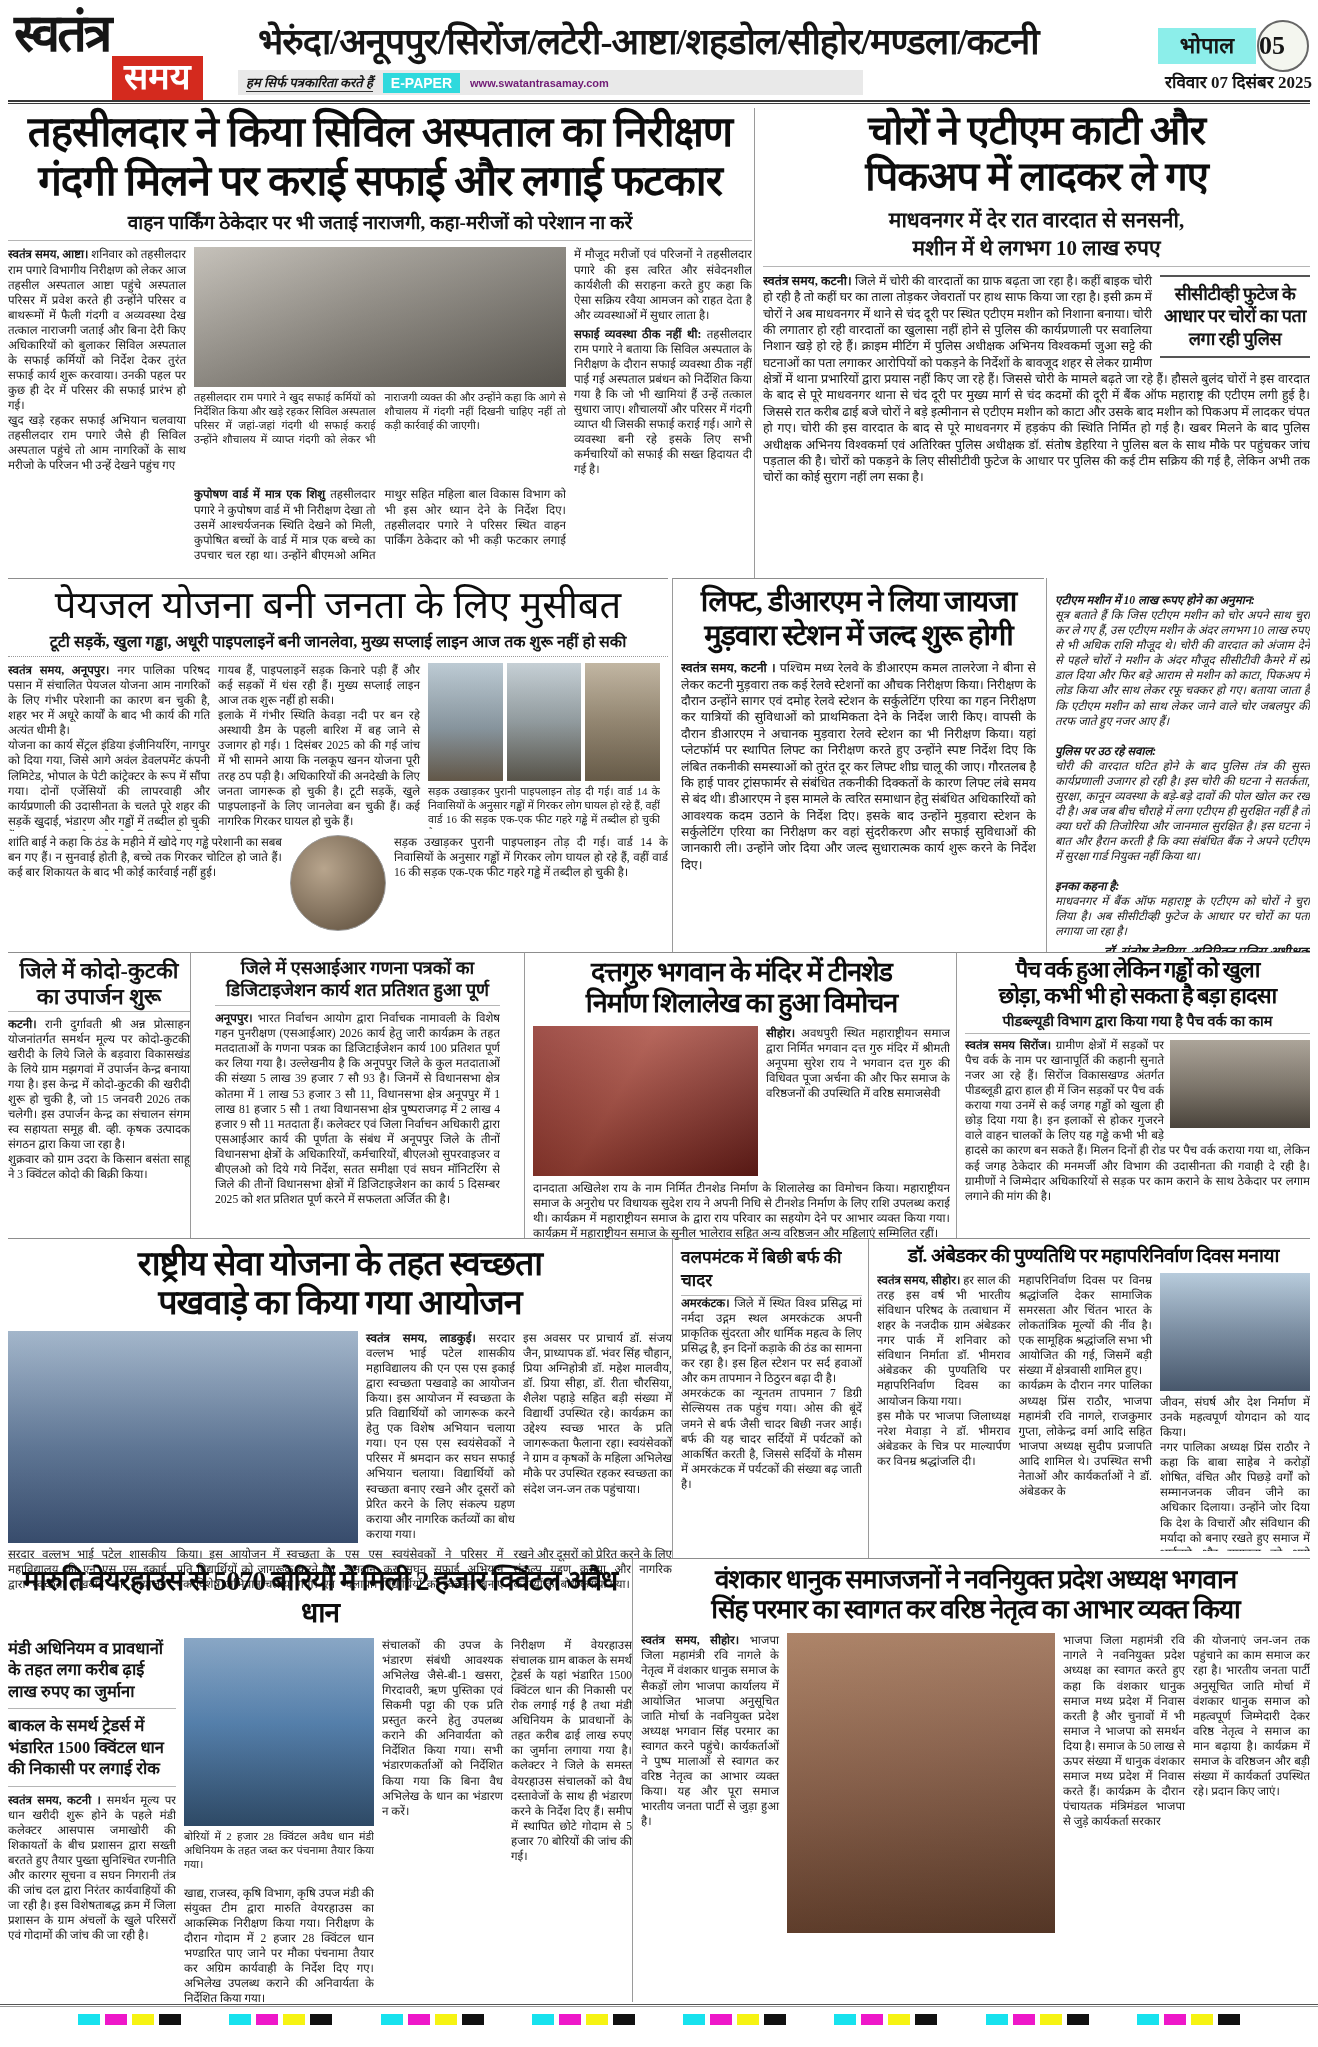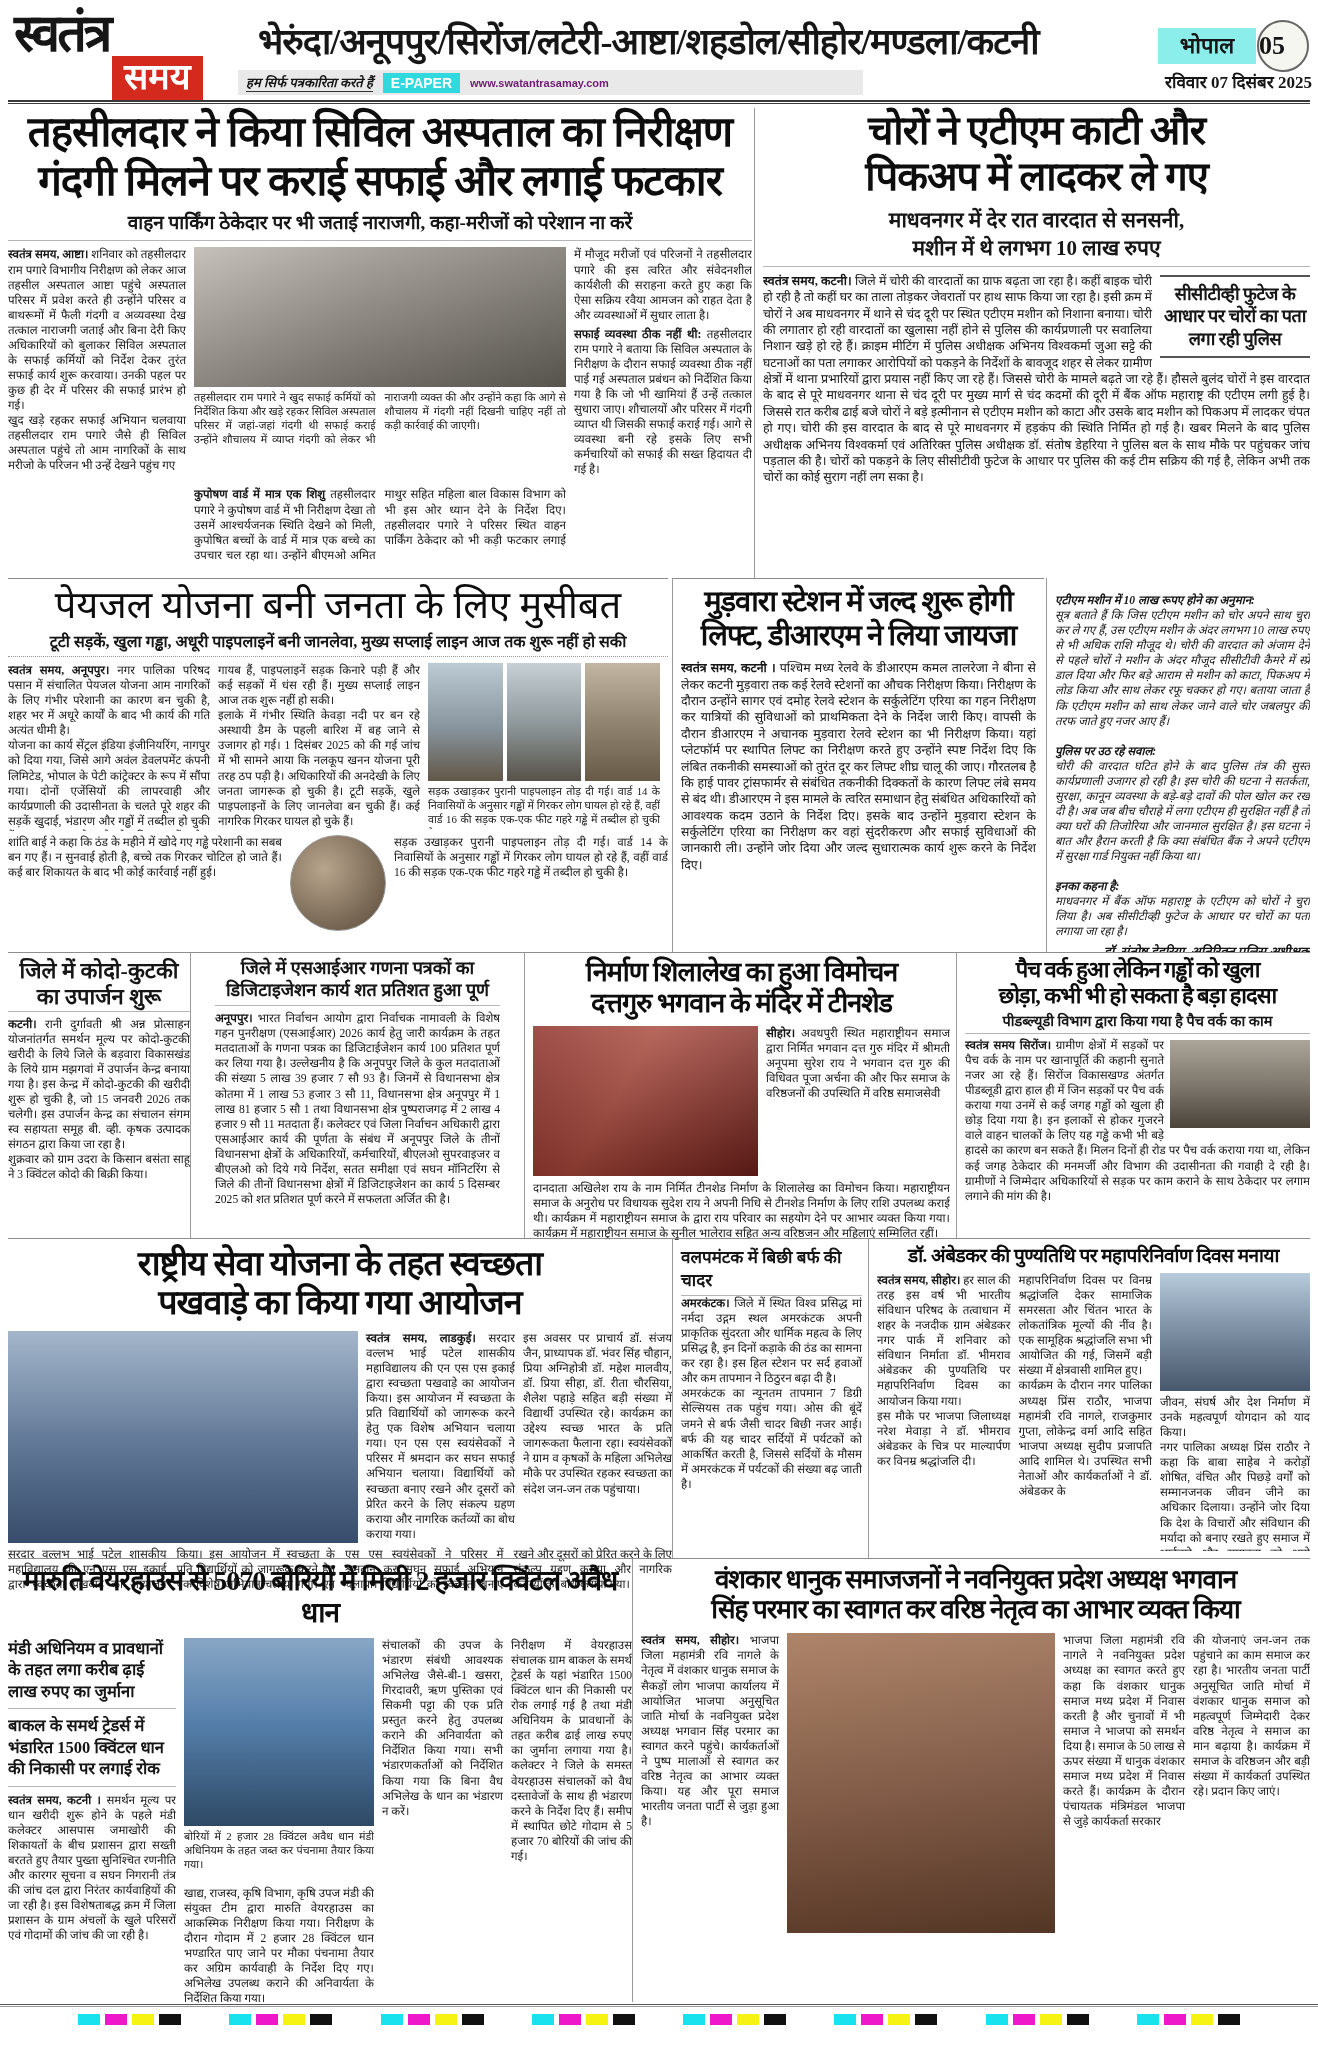--- a/index.html
+++ b/index.html
@@ -122,22 +122,22 @@
       </div>
     </div>
     <div style="display:flex;gap:8px;margin-top:4px;height:108px;overflow:hidden">
       <div class="body-sm jtext" style="flex:1">शांति बाई ने कहा कि ठंड के महीने में खोदे गए गड्ढे परेशानी का सबब बन गए हैं। न सुनवाई होती है, बच्चे तक गिरकर चोटिल हो जाते हैं। कई बार शिकायत के बाद भी कोई कार्रवाई नहीं हुई।</div>
       <div class="circlephoto"></div>
       <div class="body-sm jtext" style="flex:1">सड़क उखाड़कर पुरानी पाइपलाइन तोड़ दी गई। वार्ड 14 के निवासियों के अनुसार गड्ढों में गिरकर लोग घायल हो रहे हैं, वहीं वार्ड 16 की सड़क एक-एक फीट गहरे गड्ढे में तब्दील हो चुकी है।</div>
     </div>
   </div>
 
   <div class="abs rule-t rule-l" style="left:672px;top:578px;width:372px;height:374px;padding:6px 8px 0">
+    <div class="hl" style="font-size:29px">लिफ्ट, डीआरएम ने लिया जायजा</div>
     <div class="hl" style="font-size:29px">मुड़वारा स्टेशन में जल्द शुरू होगी</div>
-    <div class="hl" style="font-size:29px">लिफ्ट, डीआरएम ने लिया जायजा</div>
     <div class="body-md jtext" style="margin-top:8px;height:270px;overflow:hidden"><b class="dl">स्वतंत्र समय, कटनी ।</b> <span>पश्चिम मध्य रेलवे के डीआरएम कमल तालरेजा ने बीना से लेकर कटनी मुड़वारा तक कई रेलवे स्टेशनों का औचक निरीक्षण किया। निरीक्षण के दौरान उन्होंने सागर एवं दमोह रेलवे स्टेशन के सर्कुलेटिंग एरिया का गहन निरीक्षण कर यात्रियों की सुविधाओं को प्राथमिकता देने के निर्देश जारी किए। वापसी के दौरान डीआरएम ने अचानक मुड़वारा रेलवे स्टेशन का भी निरीक्षण किया। यहां प्लेटफॉर्म पर स्थापित लिफ्ट का निरीक्षण करते हुए उन्होंने स्पष्ट निर्देश दिए कि लंबित तकनीकी समस्याओं को तुरंत दूर कर लिफ्ट शीघ्र चालू की जाए। गौरतलब है कि हाई पावर ट्रांसफार्मर से संबंधित तकनीकी दिक्कतों के कारण लिफ्ट लंबे समय से बंद थी। डीआरएम ने इस मामले के त्वरित समाधान हेतु संबंधित अधिकारियों को आवश्यक कदम उठाने के निर्देश दिए। इसके बाद उन्होंने मुड़वारा स्टेशन के सर्कुलेटिंग एरिया का निरीक्षण कर वहां सुंदरीकरण और सफाई सुविधाओं की जानकारी ली। उन्होंने जोर दिया और जल्द सुधारात्मक कार्य शुरू करने के निर्देश दिए।</span></div>
   </div>
 
   <div class="abs rule-l" style="left:1046px;top:578px;width:264px;height:374px;padding-left:8px;overflow:hidden">
     <div class="body-sm jtext ital">
       <b class="secb">एटीएम मशीन में 10 लाख रूपए होने का अनुमान:</b>
       <span>सूत्र बताते हैं कि जिस एटीएम मशीन को चोर अपने साथ चुरा कर ले गए हैं, उस एटीएम मशीन के अंदर लगभग 10 लाख रुपए से भी अधिक राशि मौजूद थे। चोरी की वारदात को अंजाम देने से पहले चोरों ने मशीन के अंदर मौजूद सीसीटीवी कैमरे में स्प्रे डाल दिया और फिर बड़े आराम से मशीन को काटा, पिकअप में लोड किया और साथ लेकर रफू चक्कर हो गए। बताया जाता है कि एटीएम मशीन को साथ लेकर जाने वाले चोर जबलपुर की तरफ जाते हुए नजर आए हैं।</span>
       <br><b class="secb">पुलिस पर उठ रहे सवाल:</b>
       <span>चोरी की वारदात घटित होने के बाद पुलिस तंत्र की सुस्त कार्यप्रणाली उजागर हो रही है। इस चोरी की घटना ने सतर्कता, सुरक्षा, कानून व्यवस्था के बड़े-बड़े दावों की पोल खोल कर रख दी है। अब जब बीच चौराहे में लगा एटीएम ही सुरक्षित नहीं है तो क्या घरों की तिजोरिया और जानमाल सुरक्षित है। इस घटना ने बात और हैरान करती है कि क्या संबंधित बैंक ने अपने एटीएम में सुरक्षा गार्ड नियुक्त नहीं किया था।</span>
       <br><b class="secb">इनका कहना है:</b>
@@ -152,22 +152,22 @@
 शुक्रवार को ग्राम उदरा के किसान बसंता साहू ने 3 क्विंटल कोदो की बिक्री किया।</span></div>
   </div>
 
   <div class="abs rule-t rule-l" style="left:190px;top:952px;width:334px;height:286px;padding:5px 24px 0">
     <div class="sub" style="font-size:18px;line-height:1.2">जिले में एसआईआर गणना पत्रकों का</div>
     <div class="sub hair" style="font-size:18px;line-height:1.2;padding-bottom:4px">डिजिटाइजेशन कार्य शत प्रतिशत हुआ पूर्ण</div>
     <div class="body-sm jtext" style="margin-top:5px;height:228px;overflow:hidden"><b class="dl">अनूपपुर।</b> <span>भारत निर्वाचन आयोग द्वारा निर्वाचक नामावली के विशेष गहन पुनरीक्षण (एसआईआर) 2026 कार्य हेतु जारी कार्यक्रम के तहत मतदाताओं के गणना पत्रक का डिजिटाईजेशन कार्य 100 प्रतिशत पूर्ण कर लिया गया है। उल्लेखनीय है कि अनूपपुर जिले के कुल मतदाताओं की संख्या 5 लाख 39 हजार 7 सौ 93 है। जिनमें से विधानसभा क्षेत्र कोतमा में 1 लाख 53 हजार 3 सौ 11, विधानसभा क्षेत्र अनूपपुर में 1 लाख 81 हजार 5 सौ 1 तथा विधानसभा क्षेत्र पुष्पराजगढ़ में 2 लाख 4 हजार 9 सौ 11 मतदाता हैं। कलेक्टर एवं जिला निर्वाचन अधिकारी द्वारा एसआईआर कार्य की पूर्णता के संबंध में अनूपपुर जिले के तीनों विधानसभा क्षेत्रों के अधिकारियों, कर्मचारियों, बीएलओ सुपरवाइजर व बीएलओ को दिये गये निर्देश, सतत समीक्षा एवं सघन मॉनिटरिंग से जिले की तीनों विधानसभा क्षेत्रों में डिजिटाइजेशन का कार्य 5 दिसम्बर 2025 को शत प्रतिशत पूर्ण करने में सफलता अर्जित की है।</span></div>
   </div>
 
   <div class="abs rule-t rule-l" style="left:524px;top:952px;width:434px;height:286px;padding:4px 8px 0">
+    <div class="hl" style="font-size:27px">दत्तगुरु भगवान के मंदिर में टीनशेड</div>
     <div class="hl" style="font-size:27px">निर्माण शिलालेख का हुआ विमोचन</div>
-    <div class="hl" style="font-size:27px">दत्तगुरु भगवान के मंदिर में टीनशेड</div>
     <div style="display:flex;gap:8px;margin-top:6px;height:150px">
       <div class="photo" style="width:225px;height:150px;background:linear-gradient(120deg,#8a2a22 0%,#a8473a 40%,#6e1f1a 100%)"></div>
       <div class="body-sm jtext" style="flex:1;overflow:hidden"><b class="dl">सीहोर।</b> <span>अवधपुरी स्थित महाराष्ट्रीयन समाज द्वारा निर्मित भगवान दत्त गुरु मंदिर में श्रीमती अनूपमा सुरेश राय ने भगवान दत्त गुरु की विधिवत पूजा अर्चना की और फिर समाज के वरिष्ठजनों की उपस्थिति में वरिष्ठ समाजसेवी</span></div>
     </div>
     <div class="body-sm jtext" style="margin-top:5px;height:64px;overflow:hidden">दानदाता अखिलेश राय के नाम निर्मित टीनशेड निर्माण के शिलालेख का विमोचन किया।  महाराष्ट्रीयन समाज के अनुरोध पर विधायक सुदेश राय ने अपनी निधि से टीनशेड निर्माण के लिए राशि उपलब्ध कराई थी। कार्यक्रम में महाराष्ट्रीयन समाज के द्वारा राय परिवार का सहयोग देने पर आभार व्यक्त किया गया। कार्यक्रम में महाराष्ट्रीयन समाज के सुनील भालेराव सहित अन्य वरिष्ठजन और महिलाएं सम्मिलित रहीं।</div>
   </div>
 
   <div class="abs rule-t rule-l" style="left:956px;top:952px;width:354px;height:286px;padding:4px 0 0 8px">
     <div class="hl" style="font-size:22px">पैच वर्क हुआ लेकिन गड्ढों को खुला</div>
     <div class="hl" style="font-size:22px">छोड़ा, कभी भी हो सकता है बड़ा हादसा</div>

